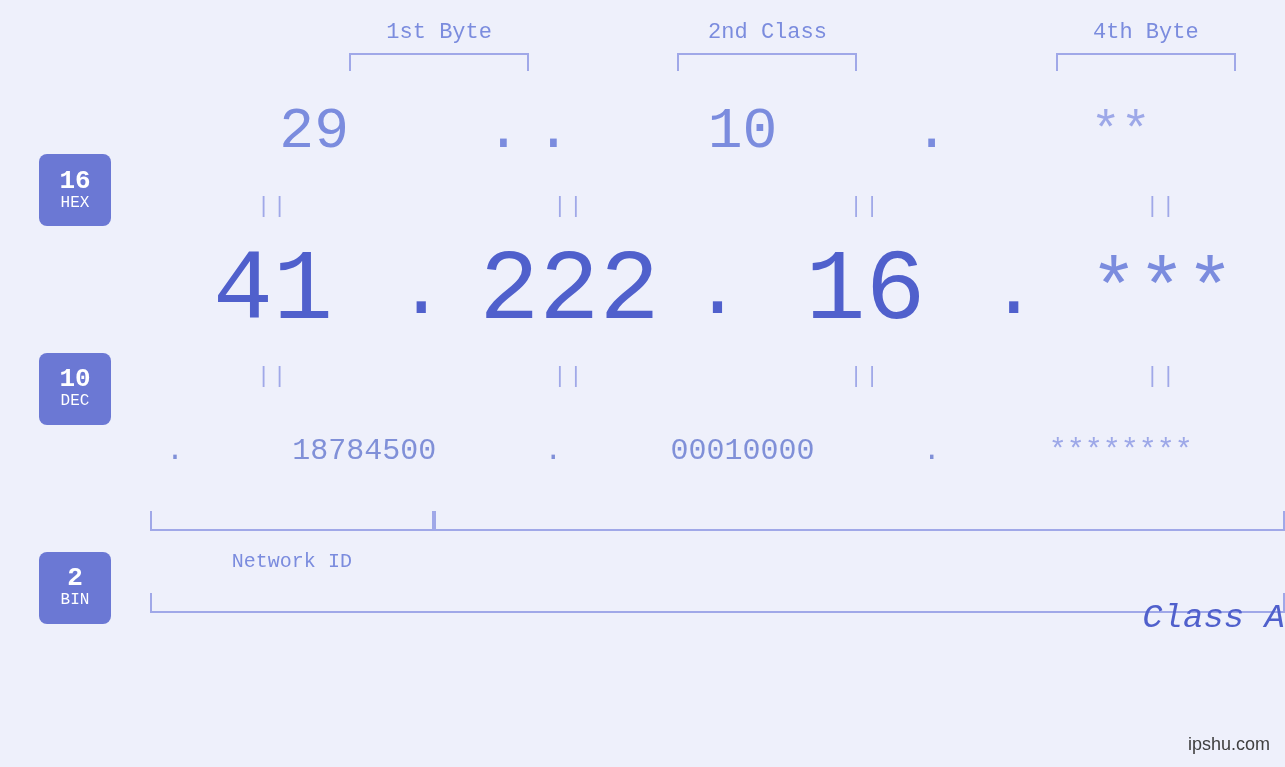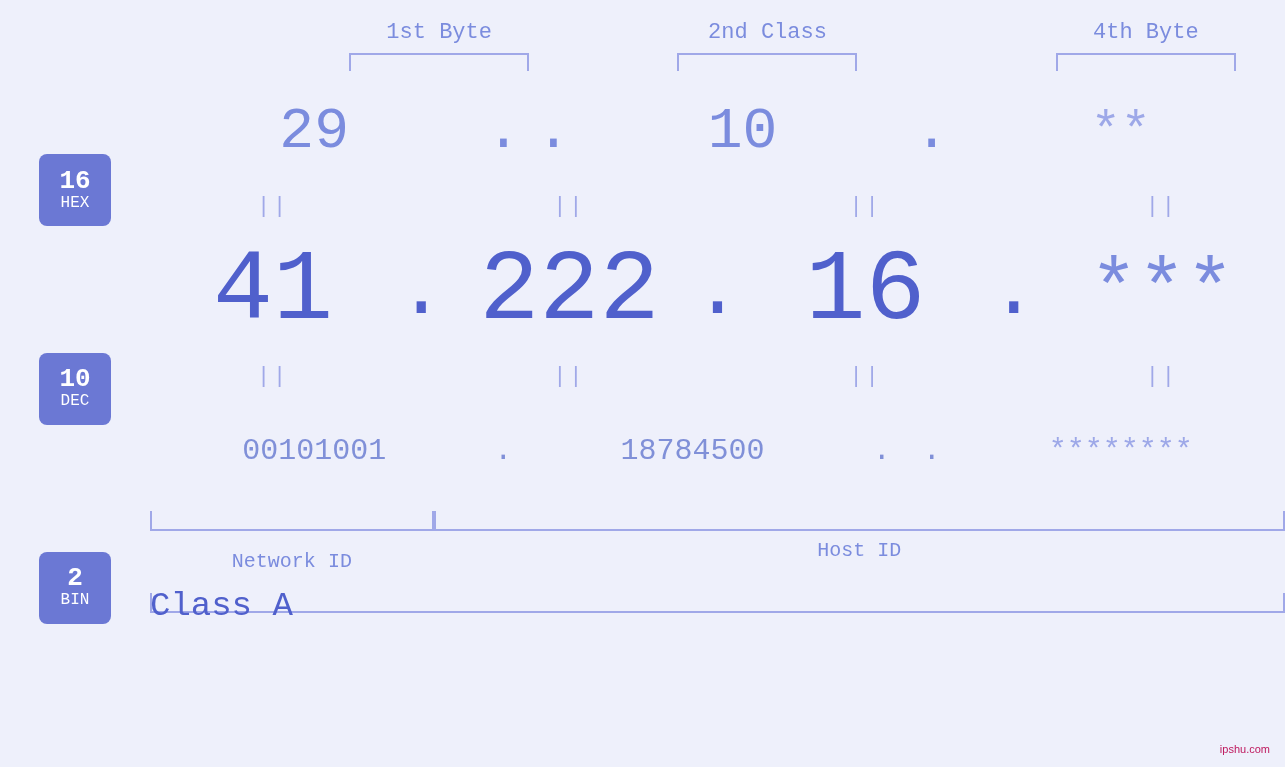--- a/index.html
+++ b/index.html
@@ -327,61 +327,60 @@
         <div class="equals-cell">
           <span class="equals-sign">||</span>
         </div>
         <div class="equals-dot"></div>
         <div class="equals-cell">
           <span class="equals-sign">||</span>
         </div>
       </div>
 
       <div class="value-row bin-row">
-        <div class="cell">
-          <span class="bin-value">00101001</span>
-        </div>
         <div class="dot-cell">
           <span class="bin-dot">.</span>
         </div>
         <div class="cell">
           <span class="bin-value">18784500</span>
         </div>
         <div class="dot-cell">
           <span class="bin-dot">.</span>
+        </div>
+        <div class="cell">
+          <span class="bin-value">00010000</span>
         </div>
         <div class="dot-cell">
           <span class="bin-dot">.</span>
         </div>
         <div class="cell">
           <span class="bin-stars">********</span>
         </div>
       </div>
 
       <div style="position:relative; width:100%; height:130px;">
 
         <div style="position:absolute; left:0; width:25%; top:0;">
           <div style="height:20px; border-bottom:2px solid #a0a8e8; border-left:2px solid #a0a8e8; border-right:2px solid #a0a8e8;"></div>
           <div style="text-align:center; color:#7b8cde; font-size:20px; font-family:'Courier New',Courier,monospace; padding-top:19px;">Network ID</div>
         </div>
 
         <div style="position:absolute; left:25%; right:0; top:0;">
           <div style="height:20px; border-bottom:2px solid #a0a8e8; border-left:2px solid #a0a8e8; border-right:2px solid #a0a8e8;"></div>
-          <div style="text-align:center; color:#7b8cde; font-size:20px; font-family:'Courier New',Courier,monospace; padding-top:8px;">Host ID</div>
         </div>
 
         <div style="position:absolute; left:0; right:0; bottom:28px; height:2px; background:#a0a8e8;"></div>
         <div style="position:absolute; left:0; bottom:28px; width:2px; height:20px; background:#a0a8e8;"></div>
         <div style="position:absolute; right:0; bottom:28px; width:2px; height:20px; background:#a0a8e8;"></div>
 
-        <div style="position:absolute; bottom:16px; left:0; right:0; text-align:left;">
+        <div style="position:absolute; bottom:4px; left:0; right:0; text-align:right;font-style:italic;">
           <span style="color:#5060cc; font-size:34px; font-family:'Courier New',Courier,monospace;">Class A</span>
         </div>
 
       </div>
 
     </div>
 
   </div>
 
-  <div style="position:absolute; bottom:12px; right:15px; color:#be185d; font-size:11px; font-family:Arial,sans-serif;">ipshu.com</div>
+  <div style="position:absolute; bottom:12px; right:15px; color:#404040; font-size:18px; font-family:Arial,sans-serif;">ipshu.com</div>
 
 </div>
 
 </body></html>

